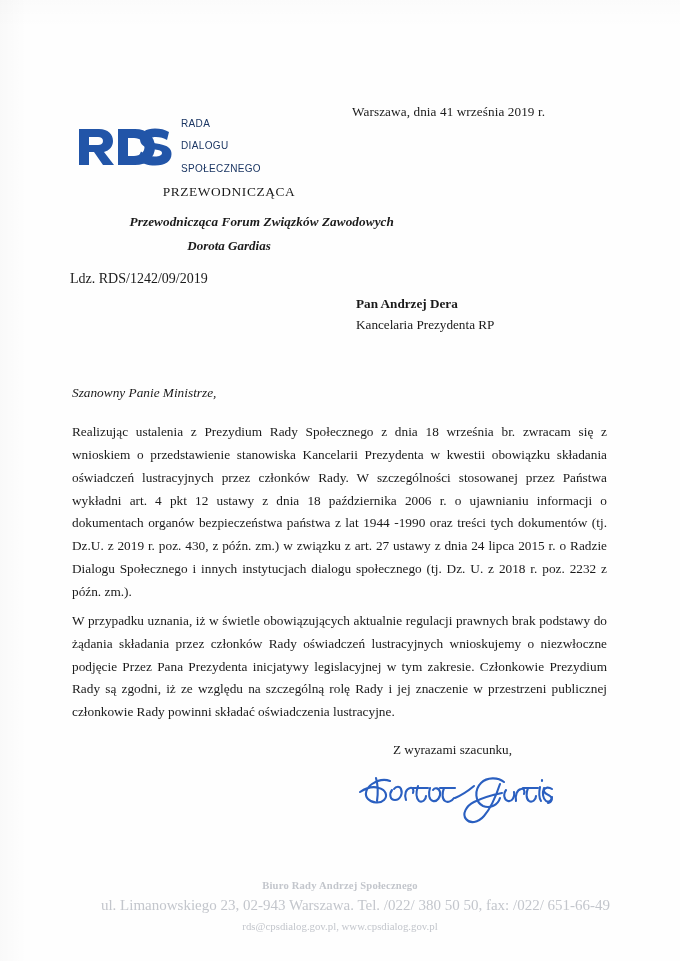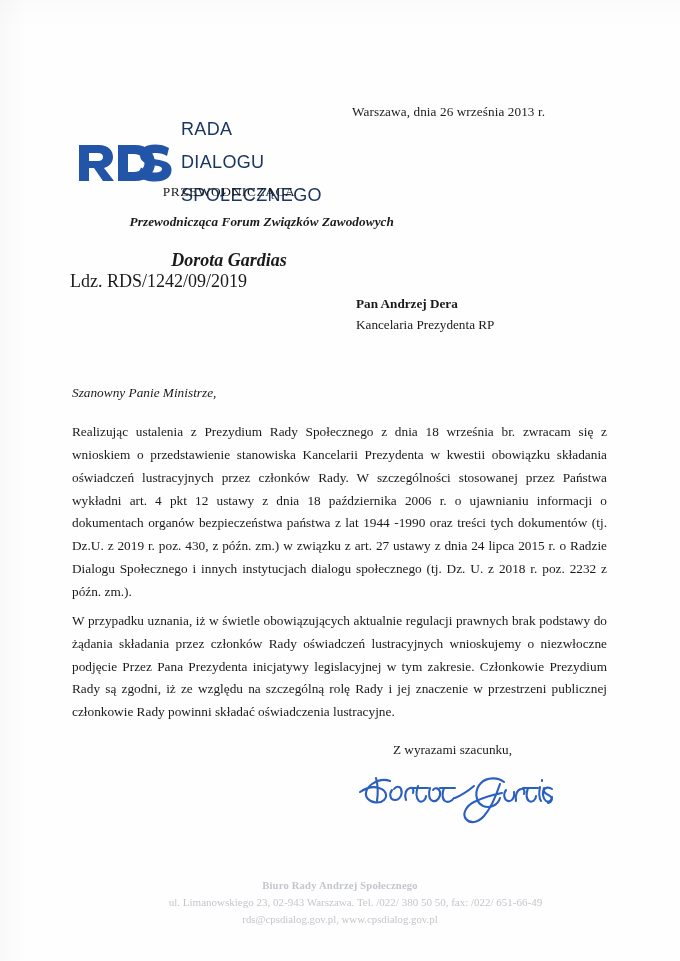--- a/index.html
+++ b/index.html
@@ -43,21 +43,21 @@
     top: 116px;
     display: flex;
     align-items: center;
     gap: 9px;
   }
   .logo-mark { display: block; }
   .logo-words {
     display: flex;
     flex-direction: column;
     font-family: "Liberation Sans", "DejaVu Sans", sans-serif;
-    font-size: 18px;
+    font-size: 10px;
     line-height: 1.34;
     color: #1b3663;
     letter-spacing: 0.35px;
     padding-top: 1px;
     gap: 9px;
   }
 
   
   .sender {
     position: absolute;
@@ -73,31 +73,31 @@
   }
   .sender .fn-title {
     margin-top: 13px;
     font-size: 13.2px;
     font-weight: bold;
     font-style: italic;
     letter-spacing: 0.1px;
     text-align: right;
   }
   .sender .fn-name {
-    margin-top: 20px;
-    font-size: 18px;
+    margin-top: 8px;
+    font-size: 13px;
     font-weight: bold;
     font-style: italic;
   }
 
   .refno {
     position: absolute;
     left: 70px;
     top: 271px;
-    font-size: 18px;
+    font-size: 14px;
   }
 
   
   .addressee {
     position: absolute;
     left: 356px;
     top: 293px;
     font-size: 13.2px;
     line-height: 1.62;
   }
@@ -146,29 +146,29 @@
     top: 878px;
     text-align: center;
     color: #c3c6cc;
     line-height: 1.55;
   }
   .footer .f-title {
     font-size: 10.6px;
     font-weight: bold;
     letter-spacing: 0.2px;
   }
-  .footer .f-addr { font-size: 11px; padding-left: 31px; }
+  .footer .f-addr { font-size: 15px; padding-left: 31px; }
   .footer .f-web  { font-size: 10.8px; }
 </style>
 </head>
 <body>
 
 <div class="page">
 
-  <div class="date-line">Warszawa, dnia 26 września 2013 r.</div>
+  <div class="date-line">Warszawa, dnia 41 września 2019 r.</div>
 
   <div class="logo">
     <svg class="logo-mark" width="96" height="48" viewBox="0 0 192 96">
       <g fill="#2255a8">
 
         <path d="M6 14 H46 C64 14 74 24 74 38 C74 49 67 57 56 60 L76 86 H54 L36 60 H26 V86 H6 Z
                  M26 30 V46 H44 C50 46 54 43 54 38 C54 33 50 30 44 30 Z"></path>
 
         <path d="M84 14 H118 C142 14 158 29 158 50 C158 71 142 86 118 86 H84 V68 H116
                  C128 68 137 61 137 50 C137 39 128 32 116 32 H104 V86 H84 Z"></path>

